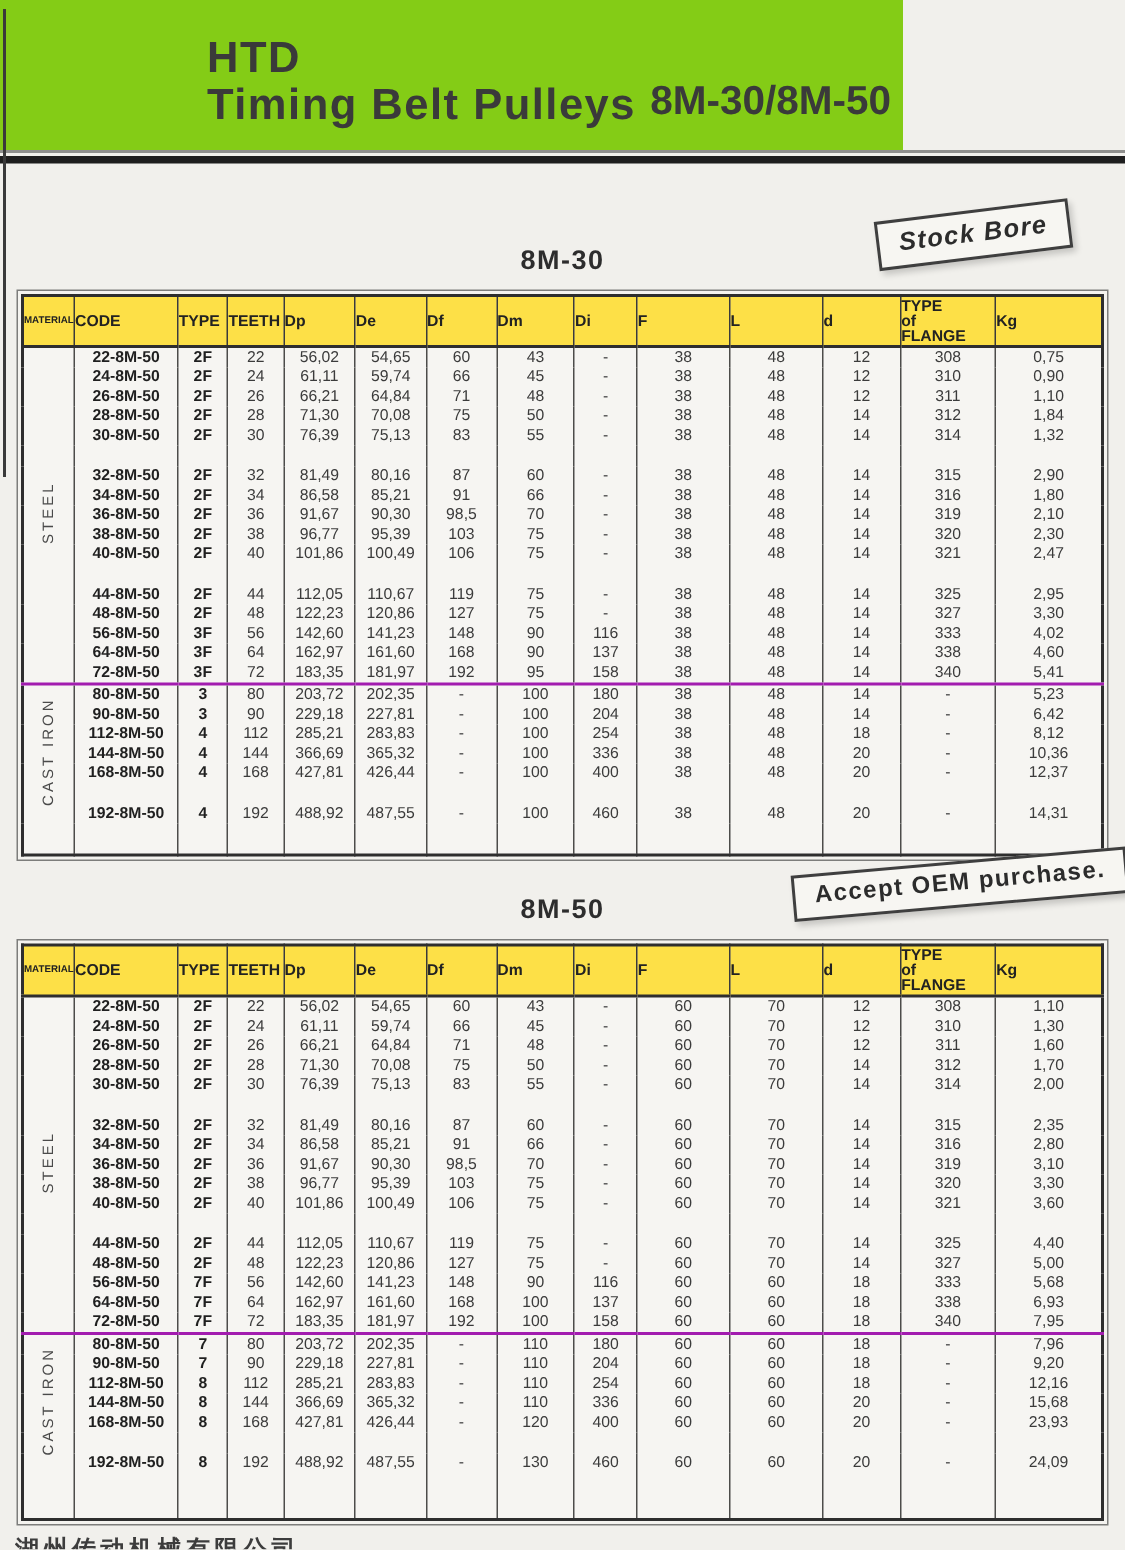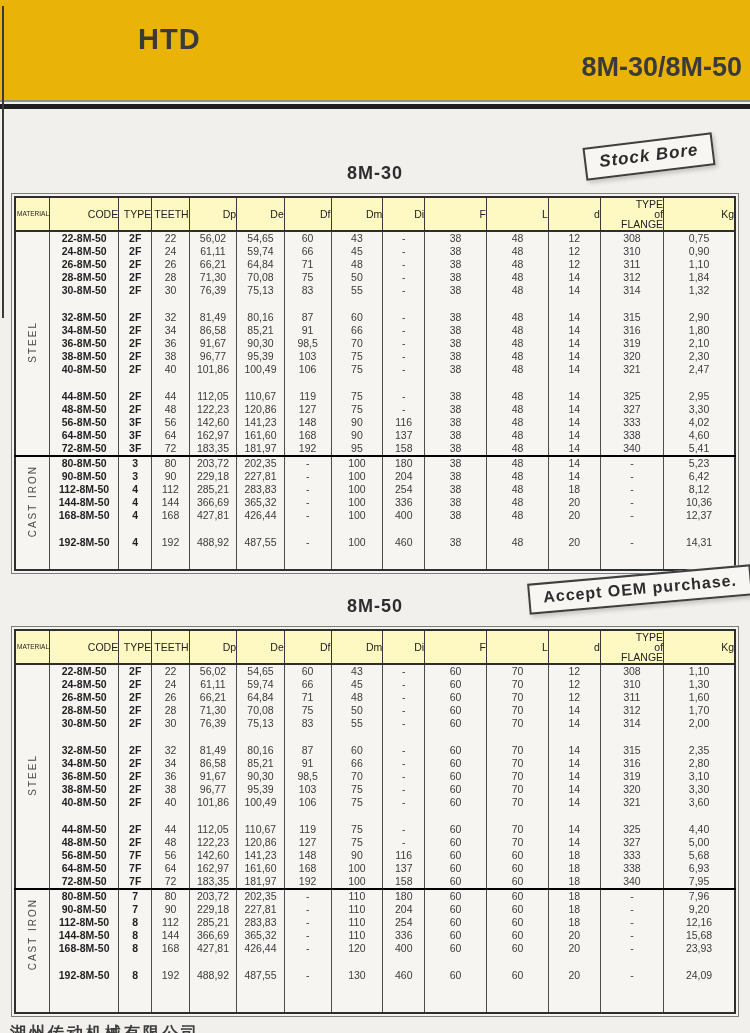--- a/index.html
+++ b/index.html
@@ -3,21 +3,21 @@
 <meta charset="utf-8">
 <style>
   html,body{margin:0;padding:0;}
   body{
     width:750px;height:1033px;position:relative;overflow:hidden;
     background:#f1f0ec;
     font-family:"Liberation Sans", sans-serif;
     color:#2e2e2e;
   }
   
-  .header-zone{position:absolute;top:0;left:0;width:750px;height:101px;background:#eab308;}
+  .header-zone{position:absolute;top:0;left:0;width:602px;height:101px;background:#84cc16;}
   .brand-title{
     position:absolute;left:138px;top:24px;
     font-size:29px;font-weight:bold;color:#3a3a3a;line-height:31px;letter-spacing:1px;
   }
   .model-range{
     position:absolute;right:8px;top:52px;
     font-size:27px;font-weight:bold;color:#3a3a3a;letter-spacing:0px;text-align:right;
   }
   .rule-thin{position:absolute;left:0;top:100px;width:750px;height:2px;background:#8f8f8d;}
   .rule-thick{position:absolute;left:0;top:104px;width:750px;height:5px;background:#1e1e1e;}
@@ -43,53 +43,54 @@
   
   .table-wrap{position:absolute;left:14px;width:722px;}
   .wrap-1{top:196px;}
   .wrap-2{top:629px;}
   table.spec{
     width:100%;border-collapse:collapse;table-layout:fixed;
     background:#f6f5f2;border:2px solid #2e2e2e;
     box-shadow:0 0 0 2px #f4f3ef, 0 0 0 3px #7d7d7b;
   }
   table.spec th{
-    background:#fef9c3;border:1px solid #3a3a3a;border-bottom:2px solid #2e2e2e;
-    font-size:10.5px;font-weight:normal;color:#222;height:32px;
-    white-space:pre-line;line-height:10px;padding:0;text-align:right;
+    background:#fde047;border:1px solid #3a3a3a;border-bottom:2px solid #2e2e2e;
+    font-size:10.5px;font-weight:bold;color:#222;height:32px;
+    white-space:pre-line;line-height:10px;padding:0;text-align:left;
   }
   table.spec th.c0{font-size:6.5px;letter-spacing:0;}
   table.spec td{
     border-left:1px solid #4c4c4a;border-right:1px solid #4c4c4a;
     border-top:none;border-bottom:none;
     font-size:10.5px;color:#3b3b3b;text-align:center;
     padding:0;height:13px;line-height:13px;overflow:hidden;
   }
   table.spec td.c1, table.spec td.c2{font-weight:bold;color:#1f1f1f;}
   table.spec tr.spacer td{height:14px;}
   table.spec tr.padrow td{height:20px;}
   table.spec.t2 tr.padrow td{height:30px;}
-  table.spec tr.section-start td{border-top:2px solid #000000;}
+  table.spec tr.section-start td{border-top:2px solid #a21caf;}
   td.material span{
     display:inline-block;writing-mode:vertical-rl;transform:rotate(180deg);
     font-size:10px;color:#4a4a4a;letter-spacing:2px;line-height:10px;
   }
 
   
   .footer-partial{
     position:absolute;left:10px;top:1023px;height:10px;width:300px;overflow:hidden;
     font-size:16px;font-weight:bold;color:#3c3c3c;letter-spacing:3px;
   }
 </style>
 </head>
 <body>
 
 <div class="header-zone">
   <div class="brand-title">
     <div>HTD</div>
+    <div>Timing Belt Pulleys</div>
   </div>
   <div class="model-range">8M-30/8M-50</div>
 </div>
 <div class="rule-thin"></div>
 <div class="rule-thick"></div>
 <div class="left-edge-line"></div>
 
 <div class="stamp stock">Stock Bore</div>
 <div class="stamp oem">Accept OEM purchase.</div>
 

